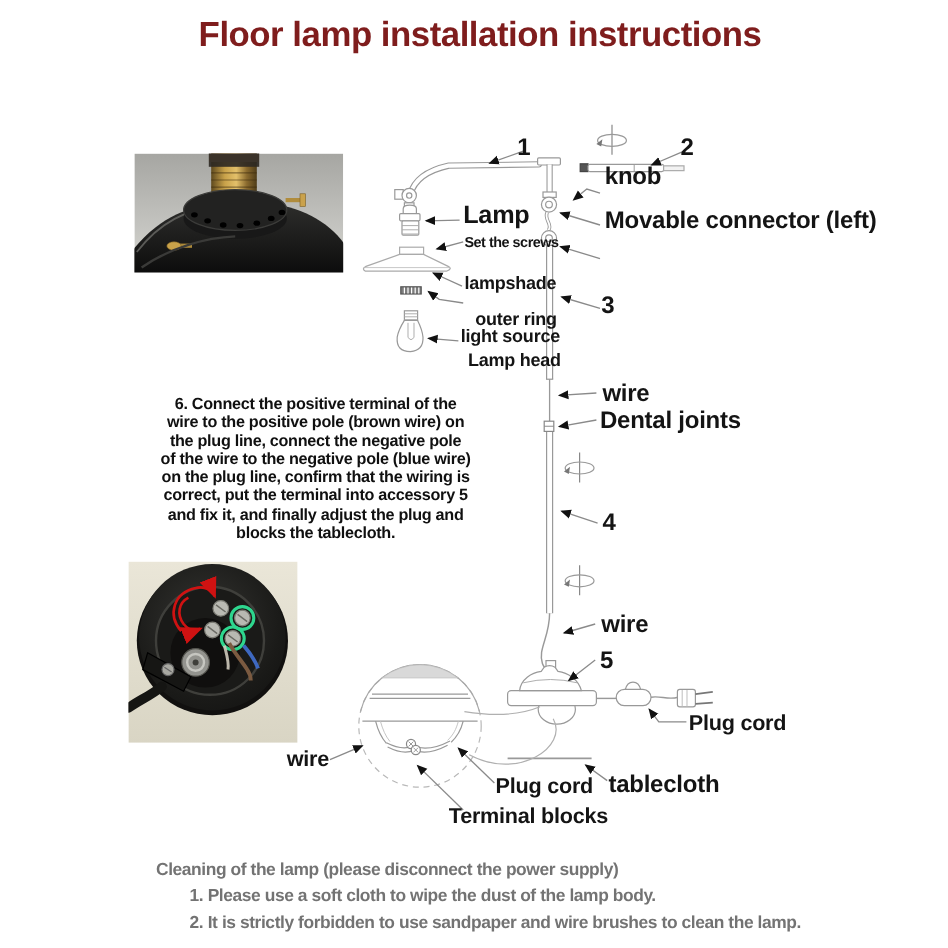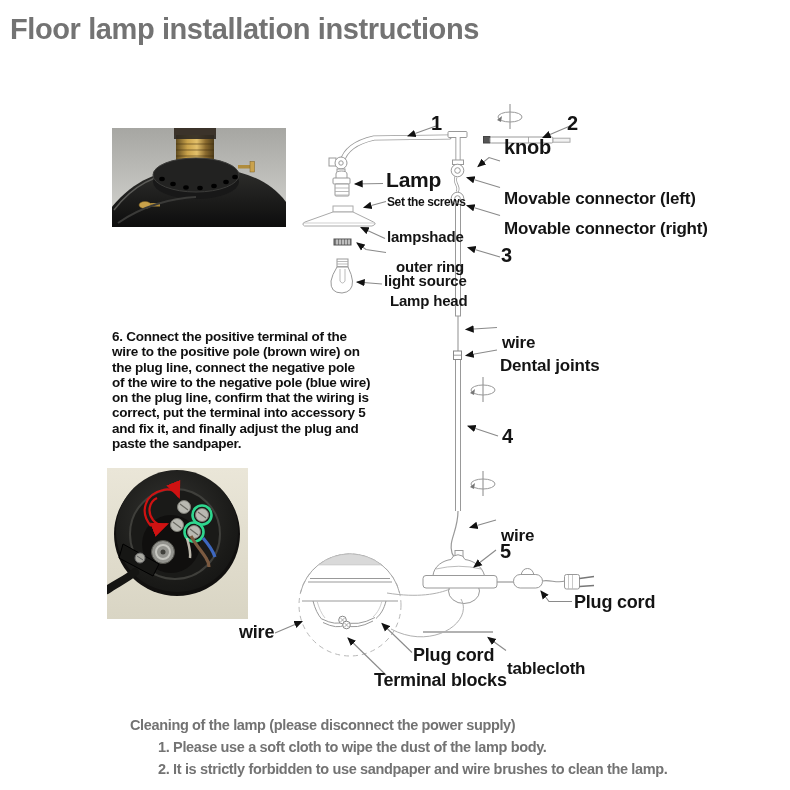--- a/index.html
+++ b/index.html
@@ -1,28 +1,28 @@
 <!DOCTYPE html>
 <html><head>
 <meta charset="utf-8">
 <style>
   html,body{margin:0;padding:0;background:#fff;}
   .page{position:relative;width:790px;height:790px;background:#ffffff;overflow:hidden;
         font-family:"Liberation Sans",sans-serif;color:#151515;}
-  .title{position:absolute;top:13px;left:0;width:100%;
-         font-size:29px;font-weight:600;letter-spacing:-0.4px;color:#737373;
+  .title{position:absolute;top:13px;left:0;width:100%;text-align:center;
+         font-size:29px;font-weight:600;letter-spacing:-0.4px;color:#7f1d1d;
          padding-left:10px;box-sizing:border-box;}
   .lbl{position:absolute;white-space:nowrap;font-weight:600;color:#141414;letter-spacing:-0.2px;}
   .sz20{font-size:20px;}
   .sz21{font-size:21px;text-align:center;}
   .sz18{font-size:18px;}
-  .sz17{font-size:17px;margin-top:16px;}
+  .sz17{font-size:20px;}
   .sz15{font-size:15px;}
   .sz12{font-size:12px;font-weight:700;letter-spacing:-0.4px;}
-  .step6{position:absolute;left:112px;top:329px;width:302px;
+  .step6{position:absolute;left:112px;top:329px;width:302px;text-align:center;
          font-size:13.5px;font-weight:700;line-height:15.3px;letter-spacing:-0.25px;color:#101010;}
   .step6 div{white-space:nowrap;}
   .cleaning{position:absolute;left:130px;top:714px;font-size:14.5px;font-weight:700;
             line-height:22px;letter-spacing:-0.35px;color:#737373;}
   .cleaning .indent{margin-left:28px;white-space:nowrap;}
   .cleaning .head{white-space:nowrap;}
   svg{position:absolute;display:block;}
   #main-diagram{left:0;top:0;}
   #photo-lamp-head{left:112px;top:128px;}
   #photo-base-wiring{left:107px;top:468px;}
@@ -282,21 +282,20 @@
       <circle cx="33" cy="90" r="5" fill="#a9a9a2" stroke="#666"></circle>
       <path d="M30,88 L36,92" stroke="#666" stroke-width="1"></path>
     </g>
     <path d="M28,104 C18,112 8,116 0,122" stroke="#151513" stroke-width="8" stroke-linecap="round" fill="none"></path>
   </svg>
 
   <span class="lbl sz20" style="left:431px;top:112px;">1</span>
   <span class="lbl sz20" style="left:567px;top:112px;">2</span>
   <span class="lbl sz20" style="left:504px;top:136px;">knob</span>
   <span class="lbl sz17" style="left:504px;top:173px;">Movable connector (left)</span>
-  <span class="lbl sz17" style="left:504px;top:203px;">Movable connector (right)</span>
   <span class="lbl sz20" style="left:501px;top:244px;">3</span>
   <span class="lbl sz21" style="left:386px;top:168px;">Lamp</span>
   <span class="lbl sz12" style="left:387px;top:195px;">Set the screws</span>
   <span class="lbl sz15" style="left:387px;top:228px;">lampshade</span>
   <span class="lbl sz15" style="left:390px;top:244px;margin-top:48px;">Lamp head</span>
   <span class="lbl sz15" style="left:396px;top:258px;text-align:right;">outer ring</span>
   <span class="lbl sz15" style="left:384px;top:272px;">light source</span>
   <span class="lbl sz17" style="left:502px;top:317px;">wire</span>
   <span class="lbl sz17" style="left:500px;top:340px;text-align:center;">Dental joints</span>
   <span class="lbl sz20" style="left:502px;top:425px;">4</span>
@@ -309,21 +308,21 @@
   <span class="lbl sz18" style="left:239px;top:622px;">wire</span>
 
   <div class="step6">
     <div>6. Connect the positive terminal of the</div>
     <div>wire to the positive pole (brown wire) on</div>
     <div>the plug line, connect the negative pole</div>
     <div>of the wire to the negative pole (blue wire)</div>
     <div>on the plug line, confirm that the wiring is</div>
     <div>correct, put the terminal into accessory 5</div>
     <div>and fix it, and finally adjust the plug and</div>
-    <div>paste the sandpaper.</div>
+    <div>blocks the tablecloth.</div>
   </div>
 
   <div class="cleaning">
     <div class="head">Cleaning of the lamp (please disconnect the power supply)</div>
     <div class="indent">1. Please use a soft cloth to wipe the dust of the lamp body.</div>
     <div class="indent">2. It is strictly forbidden to use sandpaper and wire brushes to clean the lamp.</div>
   </div>
 
 </div>
 

